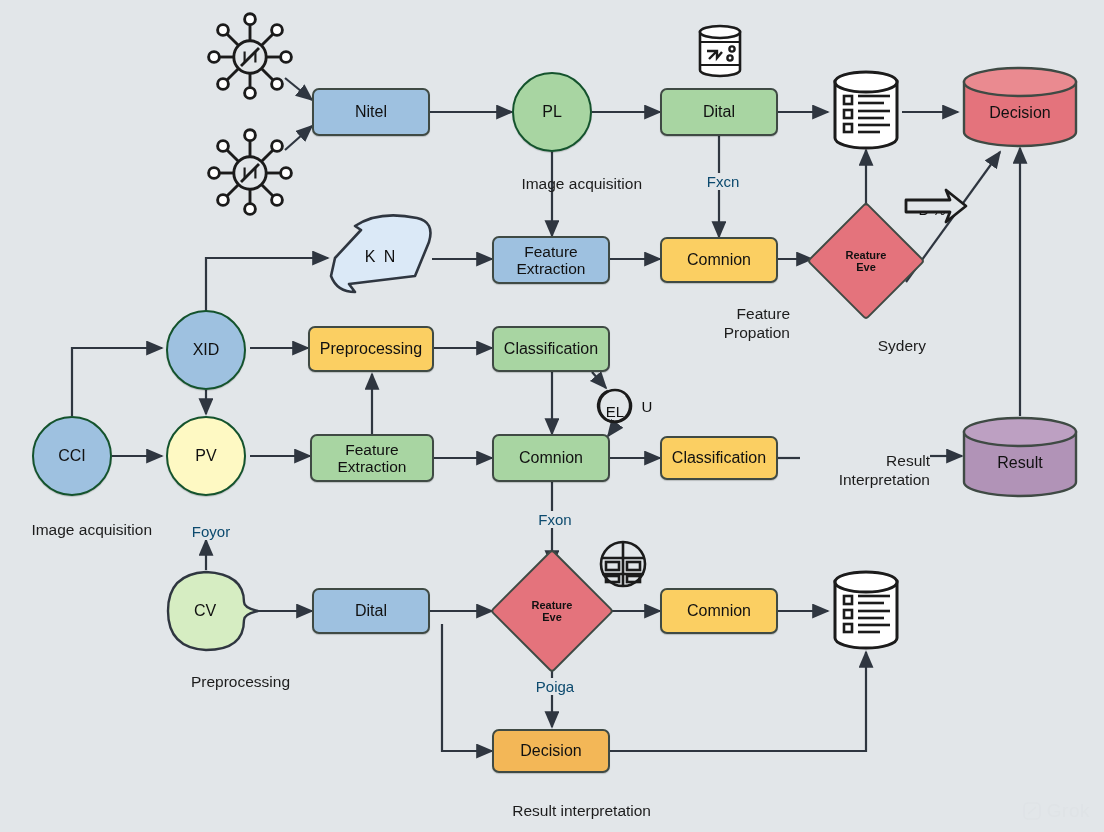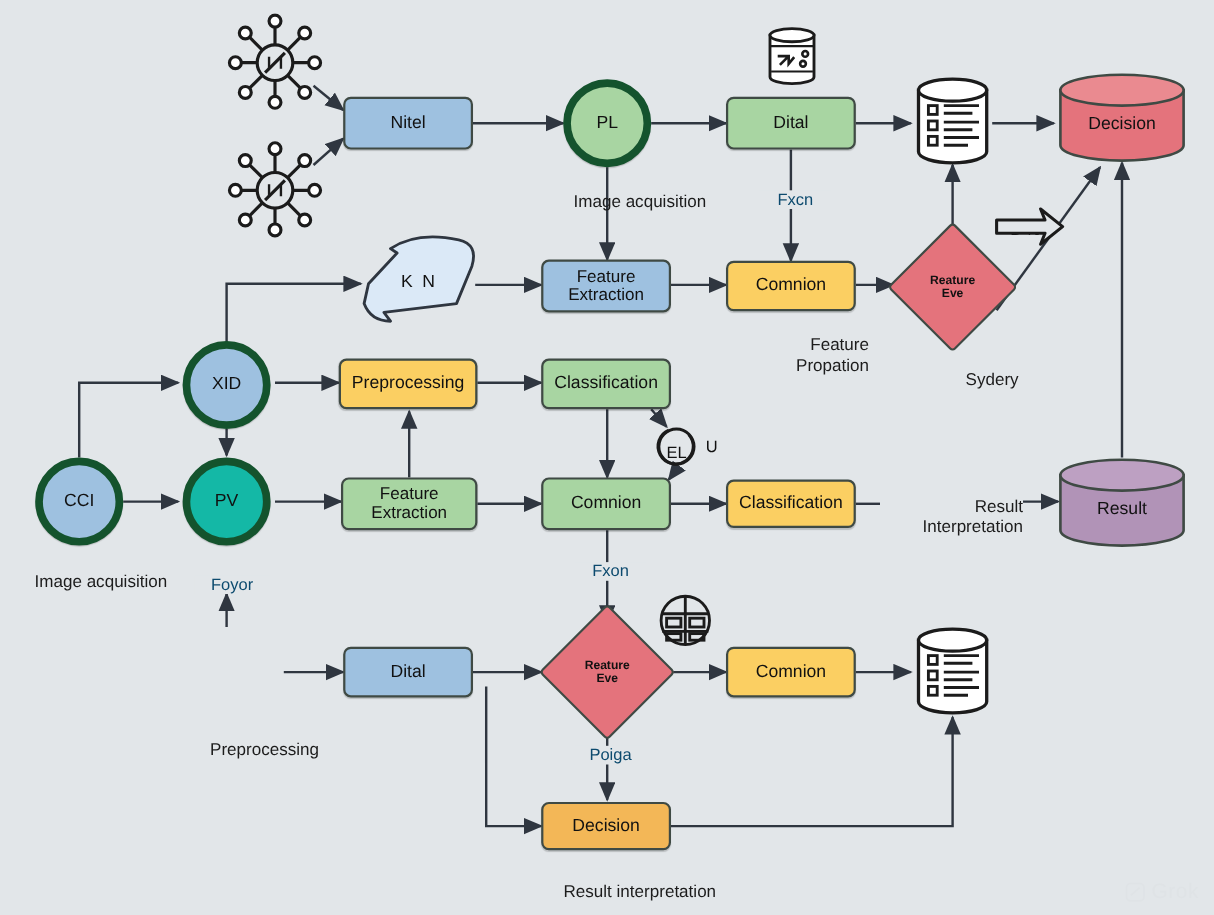--- a/index.html
+++ b/index.html
@@ -12,21 +12,21 @@
   #stage{position:relative;width:1104px;height:832px;}
   svg#wires{position:absolute;left:0;top:0;width:1104px;height:832px;}
 
   .node{position:absolute;box-sizing:border-box;display:flex;align-items:center;
         justify-content:center;text-align:center;color:#111;z-index:3;}
 
   .rect{border:2px solid #3f4a44;border-radius:7px;font-size:16px;line-height:1.12;
         box-shadow:0 1px 1px rgba(0,0,0,.18);}
   .rect.two{font-size:15.5px;}
 
-  .circle{border:7px solid #14532d;border-radius:50%;font-size:16px;
+  .circle{border:2px solid #14532d;border-radius:50%;font-size:16px;
           box-shadow:0 1px 1px rgba(0,0,0,.18);}
 
   .diamond{border:0;font-size:11px;line-height:1.12;font-weight:bold;}
   .diamond .dlabel{position:relative;z-index:2;}
   .diamond .dshape{position:absolute;left:0;top:0;width:100%;height:100%;
                    background:#e4737c;border:2px solid #3f4a44;
                    transform:rotate(45deg);box-sizing:border-box;border-radius:4px;}
 
   .cyl{font-size:16px;}
   .cyl .clabel{position:relative;z-index:3;}
@@ -346,21 +346,21 @@
   </div>
 
   <div class="node rect" style="left:492px;top:326px;width:118px;height:46px;background:#a8d5a2;">
     <span>Classification</span>
   </div>
 
   <div class="node circle" style="left:32px;top:416px;width:80px;height:80px;background:#9ec1e0;">
     <span>CCI</span>
   </div>
 
-  <div class="node circle" style="left:166px;top:416px;width:80px;height:80px;background:#14b8a6;">
+  <div class="node circle" style="left:166px;top:416px;width:80px;height:80px;background:#fef9c3;">
     <span>PV</span>
   </div>
 
   <div class="node rect two" style="left:310px;top:434px;width:124px;height:48px;background:#a8d5a2;flex-direction:column;">
     <span>Feature</span>
     <span>Extraction</span>
   </div>
 
   <div class="node rect" style="left:492px;top:434px;width:118px;height:48px;background:#a8d5a2;">
     <span>Comnion</span>
@@ -388,20 +388,26 @@
   </div>
 
   <div class="edgelabel" style="left:177px;top:523px;width:62px;">
     <span>Foyor</span>
   </div>
 
   <div class="edgelabel" style="left:522px;top:511px;width:60px;">
     <span>Fxon</span>
   </div>
 
+  <div class="node" style="left:160px;top:568px;width:104px;height:86px;">
+    <svg style="position:absolute;left:0;top:0;" viewBox="0 0 104 86" width="104" height="86">
+      <path d="M46 4 Q84 6 84 34 Q84 40 98 43 Q84 46 84 52 Q84 82 46 82 Q8 80 8 43 Q8 6 46 4 Z" fill="#d6edc2" stroke="#2f3640" stroke-width="2.4"></path>
+    </svg>
+    <span style="position:relative;z-index:2;font-size:16px;margin-right:14px;">CV</span>
+  </div>
 
   <div class="node rect" style="left:312px;top:588px;width:118px;height:46px;background:#9ec1e0;">
     <span>Dital</span>
   </div>
 
   <div class="node diamond" style="left:508px;top:567px;width:88px;height:88px;flex-direction:column;">
     <div class="dshape"></div>
     <span class="dlabel">Reature</span>
     <span class="dlabel">Eve</span>
   </div>

